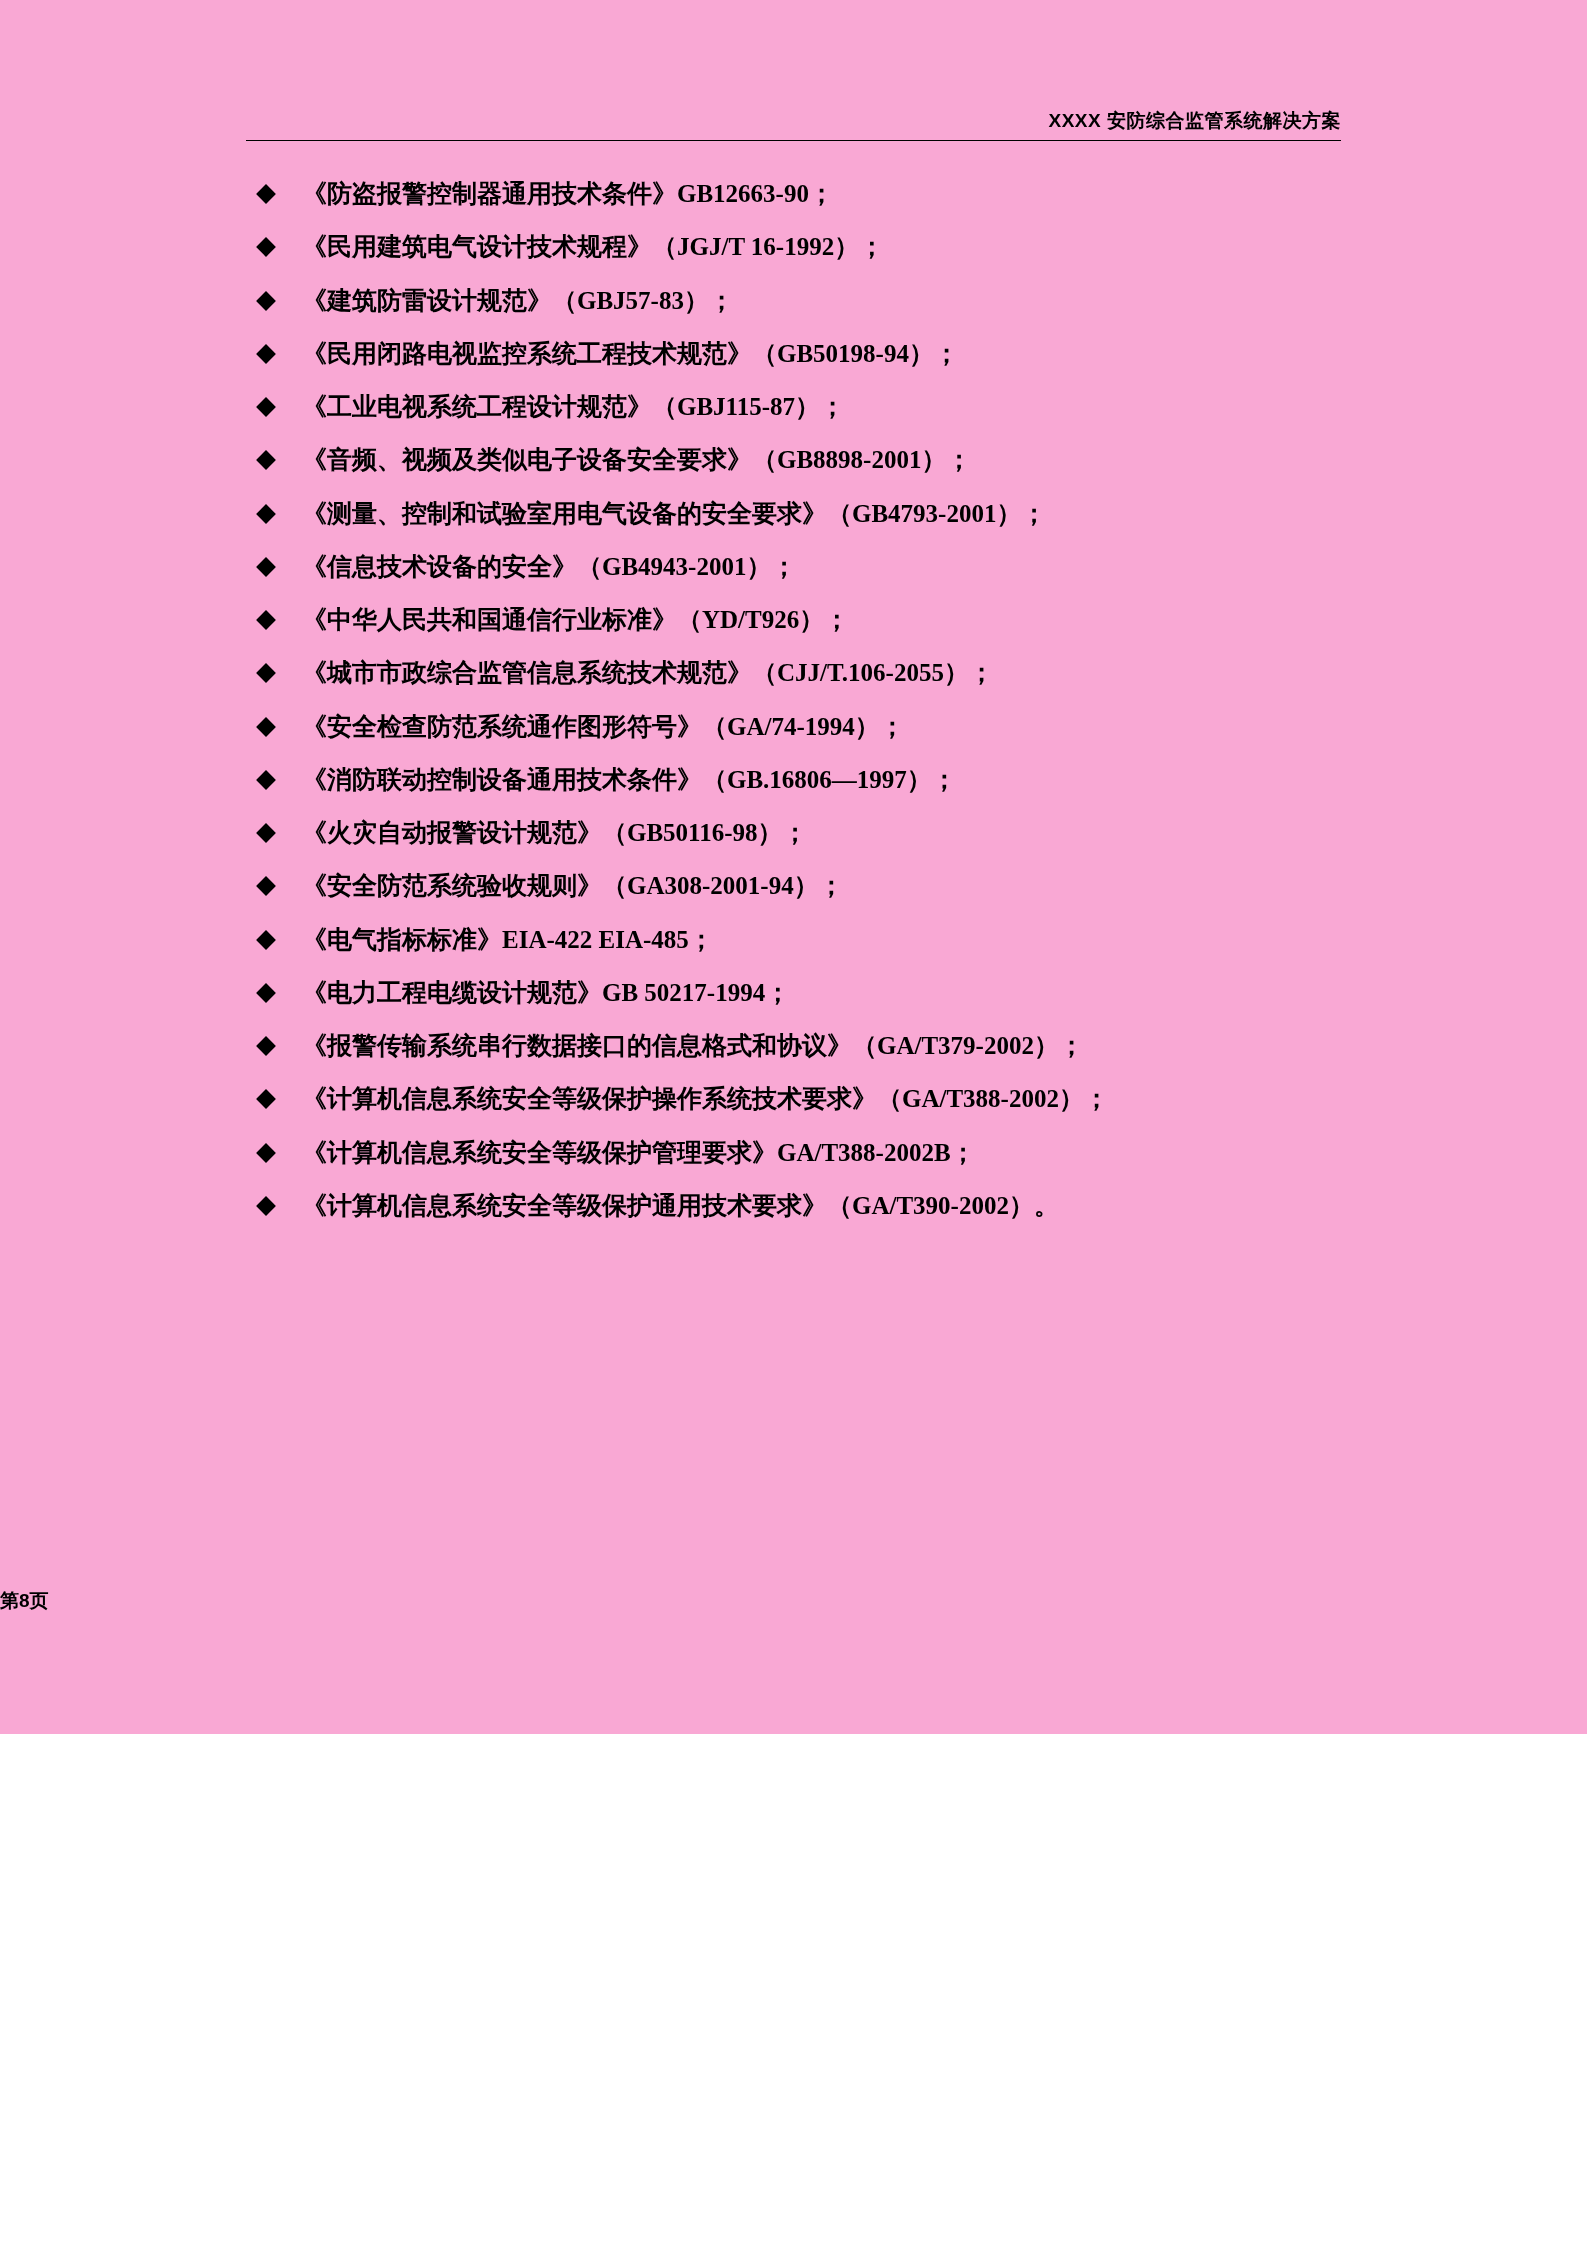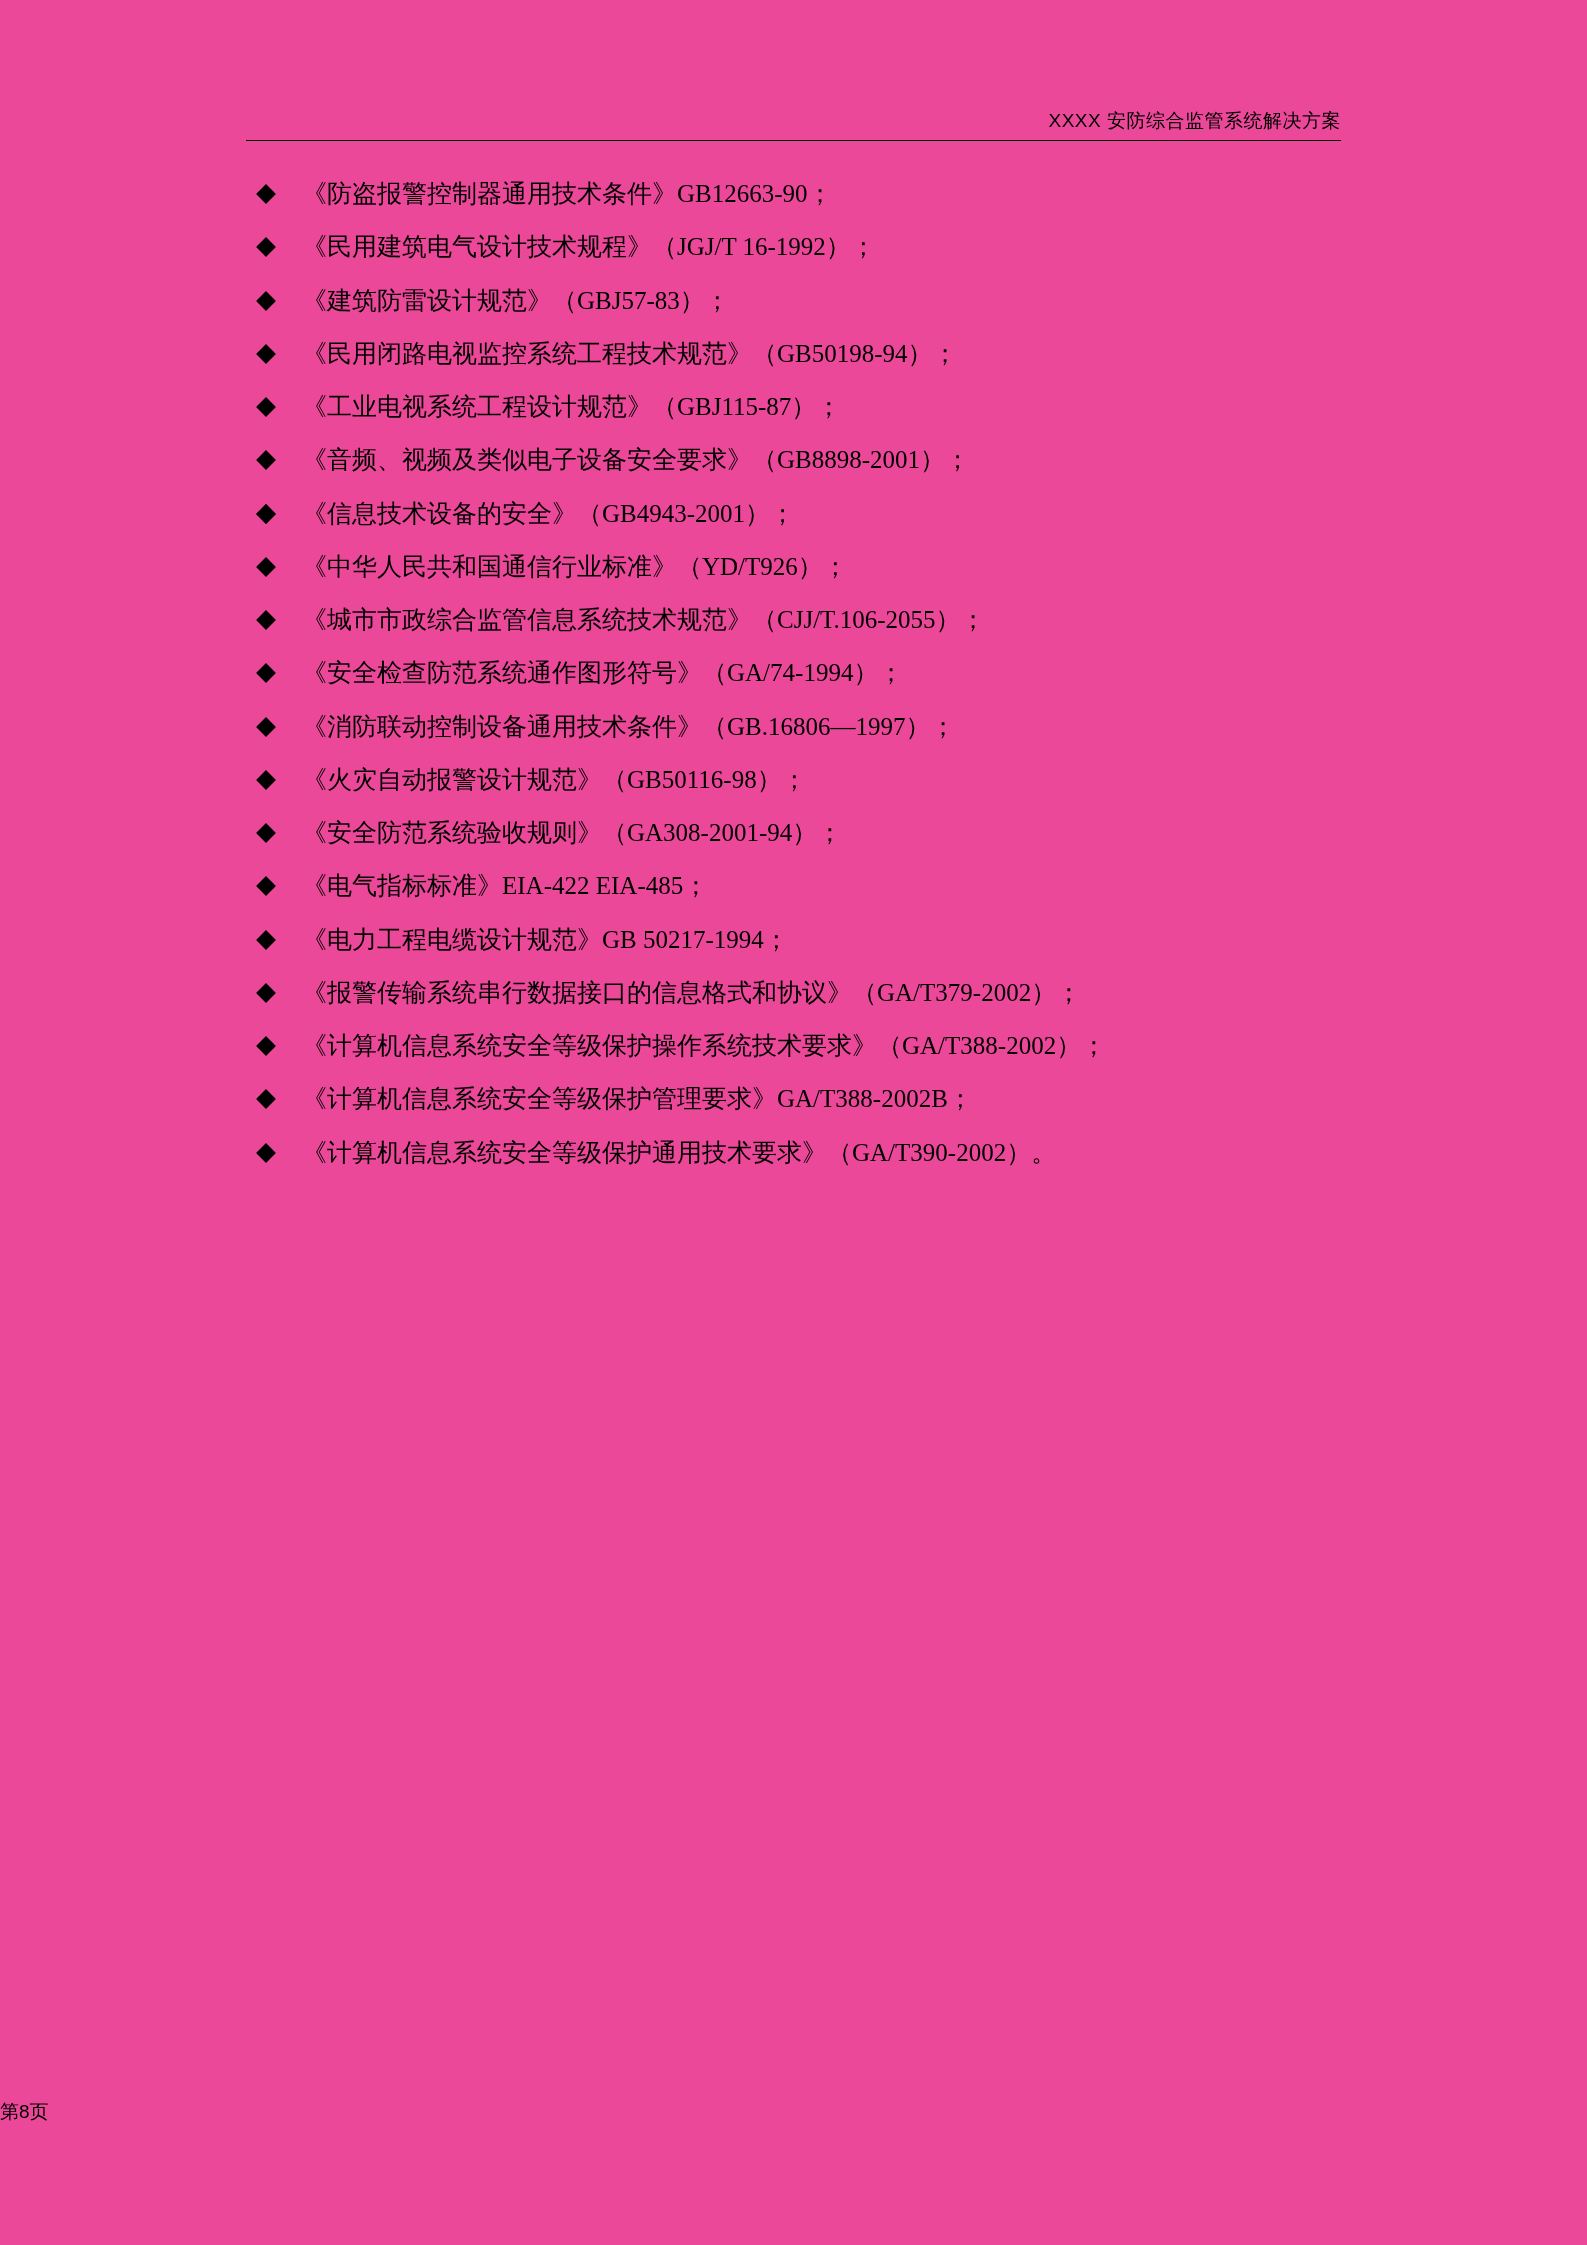--- a/index.html
+++ b/index.html
@@ -3,25 +3,26 @@
 <meta charset="utf-8">
 <style>
   html, body {
     margin: 0;
     padding: 0;
     background: #ffffff;
   }
   .page {
     position: relative;
     width: 1587px;
-    height: 2245px;
-    background: #ec4899;
+    height: 1734px;
+    background: #f9a8d4;
     font-family: "Liberation Serif", "DejaVu Serif", serif;
     box-sizing: border-box;
     overflow: hidden;
+    font-weight: bold;
   }
   .header {
     position: absolute;
     top: 108px;
     left: 246px;
     right: 246px;
     text-align: right;
     font-family: "Liberation Sans", sans-serif;
     font-size: 19px;
     color: #000000;
@@ -117,20 +118,21 @@
       <li>
         <span class="marker"></span>
         <span class="item-text">《工业电视系统工程设计规范》（GBJ115-87）；</span>
       </li>
       <li>
         <span class="marker"></span>
         <span class="item-text">《音频、视频及类似电子设备安全要求》（GB8898-2001）；</span>
       </li>
       <li>
         <span class="marker"></span>
+        <span class="item-text">《测量、控制和试验室用电气设备的安全要求》（GB4793-2001）；</span>
       </li>
       <li>
         <span class="marker"></span>
         <span class="item-text">《信息技术设备的安全》（GB4943-2001）；</span>
       </li>
       <li>
         <span class="marker"></span>
         <span class="item-text">《中华人民共和国通信行业标准》（YD/T926）；</span>
       </li>
       <li>

